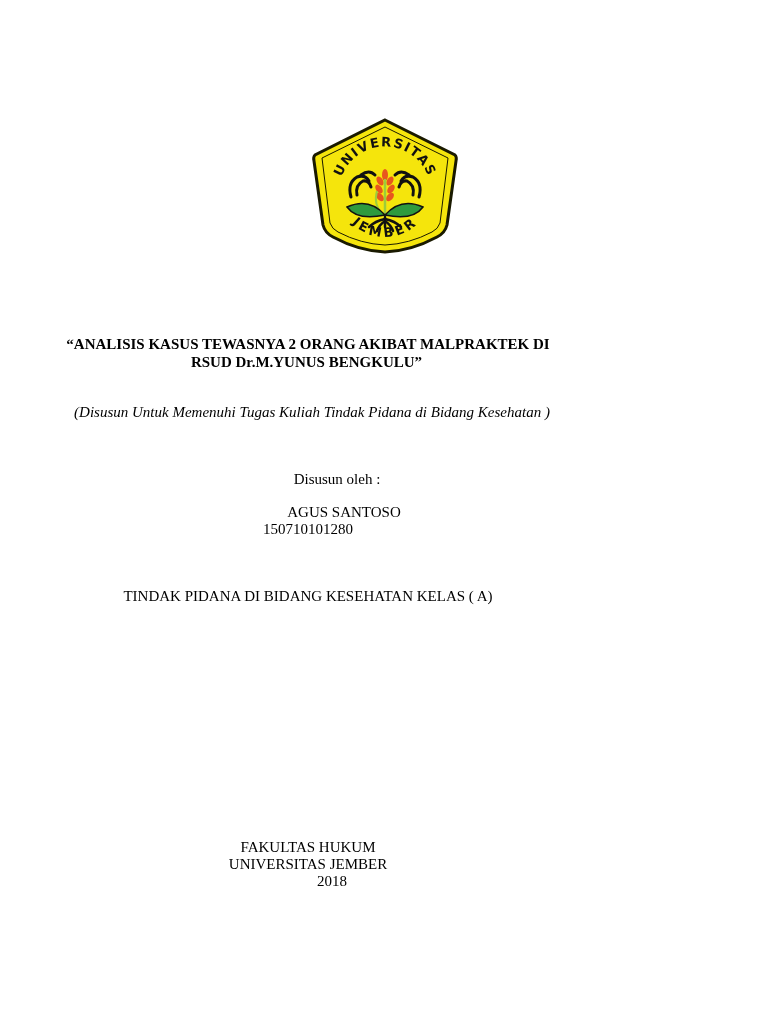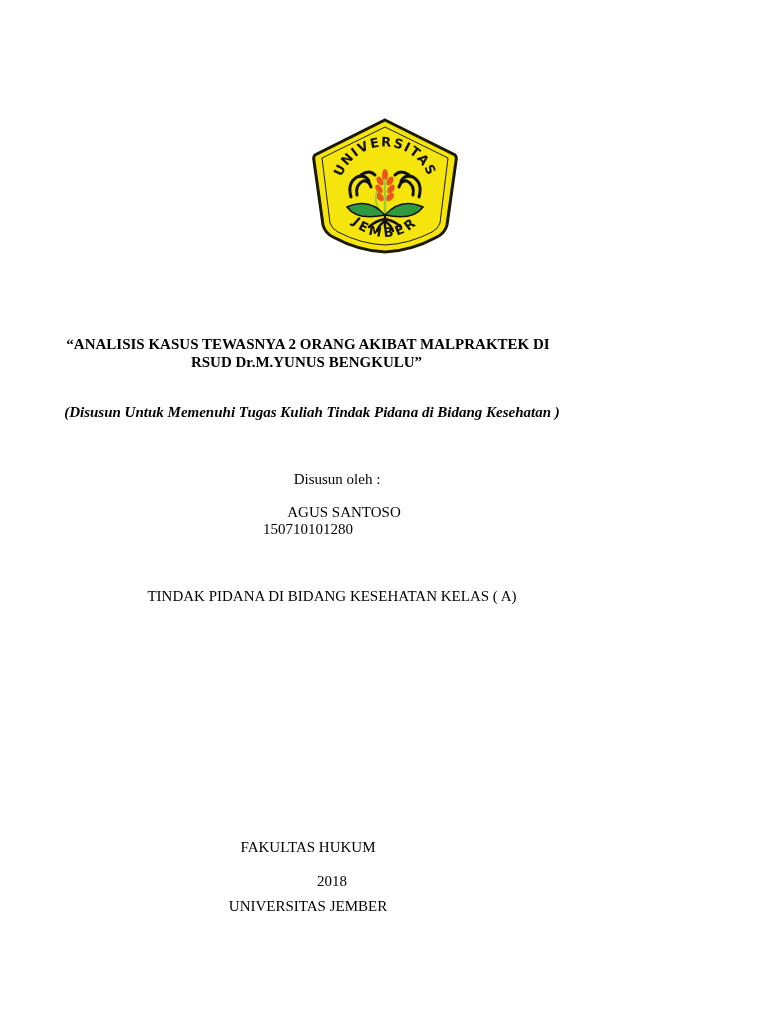--- a/index.html
+++ b/index.html
@@ -78,23 +78,23 @@
     <path d="M74 102 Q64 104 58 110"></path>
     <path d="M74 102 Q84 104 90 110"></path>
     <path d="M74 104 Q68 108 66 114"></path>
     <path d="M74 104 Q80 108 82 114"></path>
   </g>
 </svg>
 
 <div class="line title" style="top:336px;">“ANALISIS KASUS TEWASNYA 2 ORANG AKIBAT MALPRAKTEK DI</div>
 <div class="line title" style="top:354px; padding-right:3px; box-sizing:border-box;">RSUD  Dr.M.YUNUS BENGKULU”</div>
 
-<div class="line subtitle" style="top:404px; padding-left:8px; box-sizing:border-box;font-weight:bold;">(Disusun Untuk Memenuhi Tugas Kuliah Tindak Pidana di Bidang Kesehatan )</div>
+<div class="line subtitle" style="top:404px; padding-left:8px; box-sizing:border-box;">(Disusun Untuk Memenuhi Tugas Kuliah Tindak Pidana di Bidang Kesehatan )</div>
 
 <div class="line" style="top:471px;padding-left:29px;">Disusun oleh :</div>
 <div class="line" style="top:504px;margin-left:36px;">AGUS SANTOSO</div>
 <div class="line" style="top:521px;">150710101280</div>
 
-<div class="line" style="top:588px;margin-left:24px;">TINDAK PIDANA DI BIDANG KESEHATAN KELAS ( A)</div>
+<div class="line" style="top:588px;">TINDAK PIDANA DI BIDANG KESEHATAN KELAS ( A)</div>
 
 <div class="line" style="top:839px;">FAKULTAS HUKUM</div>
-<div class="line" style="top:856px;margin-top:42px;">UNIVERSITAS JEMBER</div>
+<div class="line" style="top:856px;">UNIVERSITAS JEMBER</div>
 <div class="line" style="top:873px;margin-left:24px;">2018</div>
 
 </body></html>

